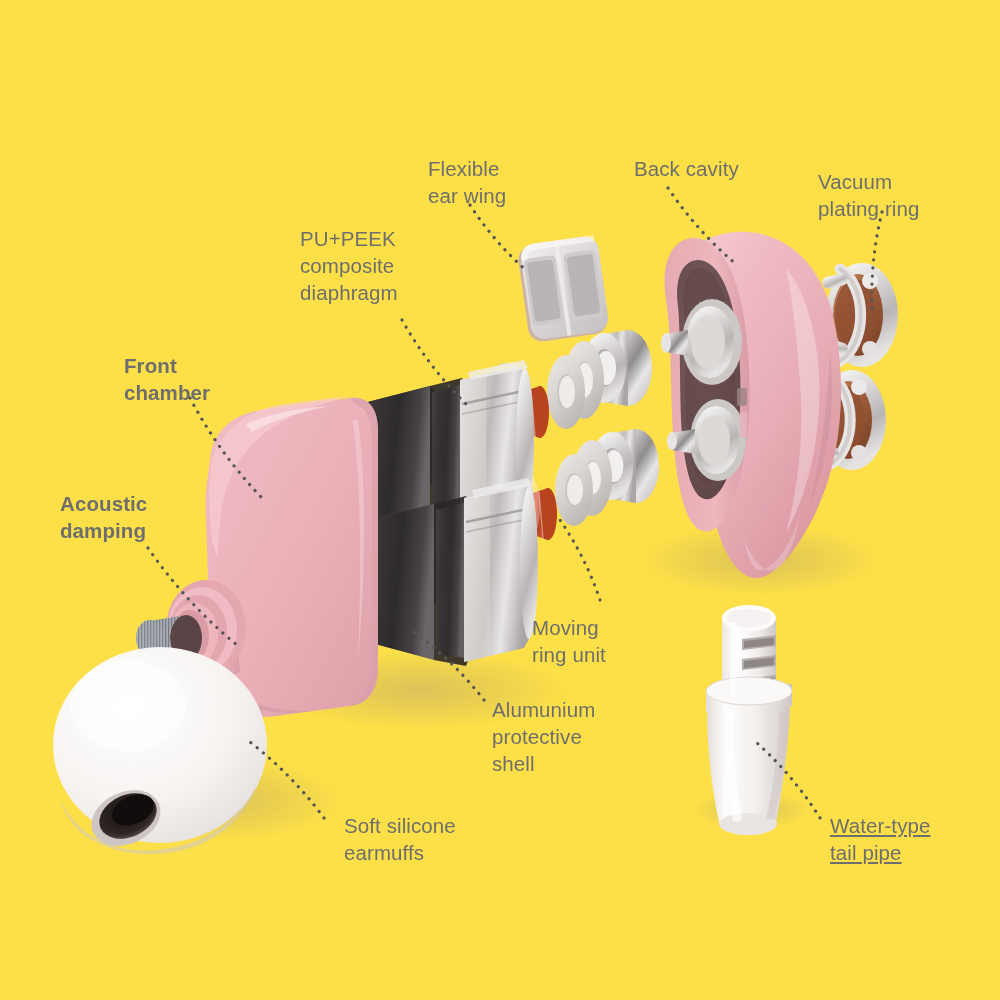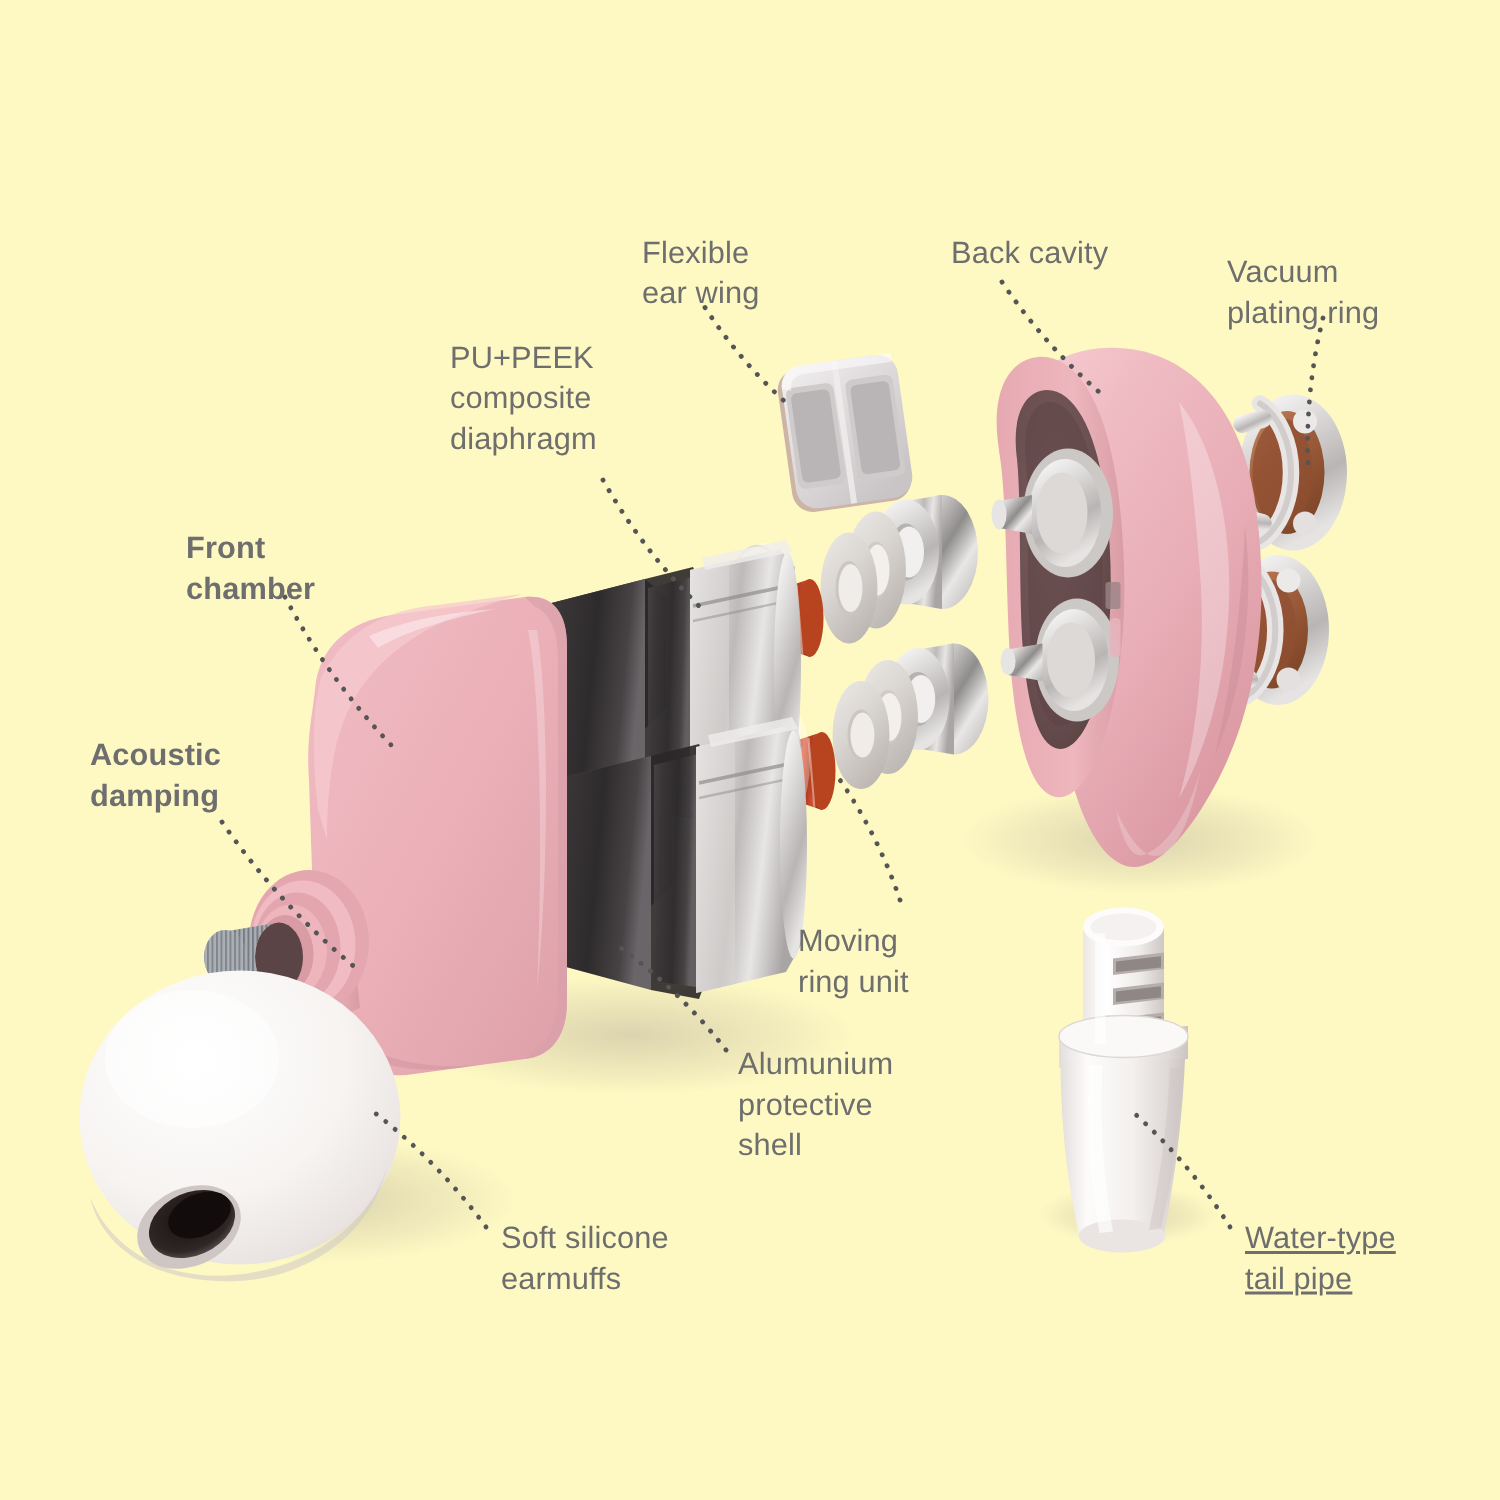--- a/index.html
+++ b/index.html
@@ -1,19 +1,19 @@
 <!DOCTYPE html>
 <html><head>
 <meta charset="utf-8">
 <title>Exploded view diagram</title>
 <style>
   html,body{margin:0;padding:0;background:#ffffff;}
   body{width:1000px;height:1000px;overflow:hidden;
        font-family:"Liberation Sans","DejaVu Sans",sans-serif;}
-  #stage{position:relative;width:1000px;height:1000px;background:#fef9c3;}
+  #stage{position:relative;width:1000px;height:1000px;background:#fde047;}
   #art{position:absolute;left:0;top:0;width:1000px;height:1000px;}
   .lbl{position:absolute;color:#6e6e6e;font-size:20.5px;line-height:27px;
        letter-spacing:.1px;white-space:pre;font-weight:400;}
 </style>
 </head>
 <body>
 
 <div id="stage">
 
   <svg id="art" viewBox="0 0 1000 1000" xmlns="http://www.w3.org/2000/svg">
@@ -467,19 +467,19 @@
 diaphragm</div>
       <div class="lbl" style="left: 124px; top: 352px; color: rgb(110, 110, 110); font-weight: bold;">Front
 chamber</div>
       <div class="lbl" style="left: 60px; top: 490px; color: rgb(110, 110, 110); font-weight: bold;">Acoustic
 damping</div>
       <div class="lbl" style="left: 532px; top: 614px; color: rgb(110, 110, 110);">Moving
 ring unit</div>
       <div class="lbl" style="left: 492px; top: 696px; color: rgb(110, 110, 110);">Alumunium
 protective
 shell</div>
-      <div class="lbl" style="left: 334px; top: 812px; color: rgb(110, 110, 110);">Soft silicone
+      <div class="lbl" style="left: 344px; top: 812px; color: rgb(110, 110, 110);">Soft silicone
 earmuffs</div>
       <div class="lbl" style="left: 830px; top: 812px; color: rgb(110, 110, 110); text-decoration: underline;">Water-type
 tail pipe</div>
     </div>
 
 </div>
 
 </body></html>

